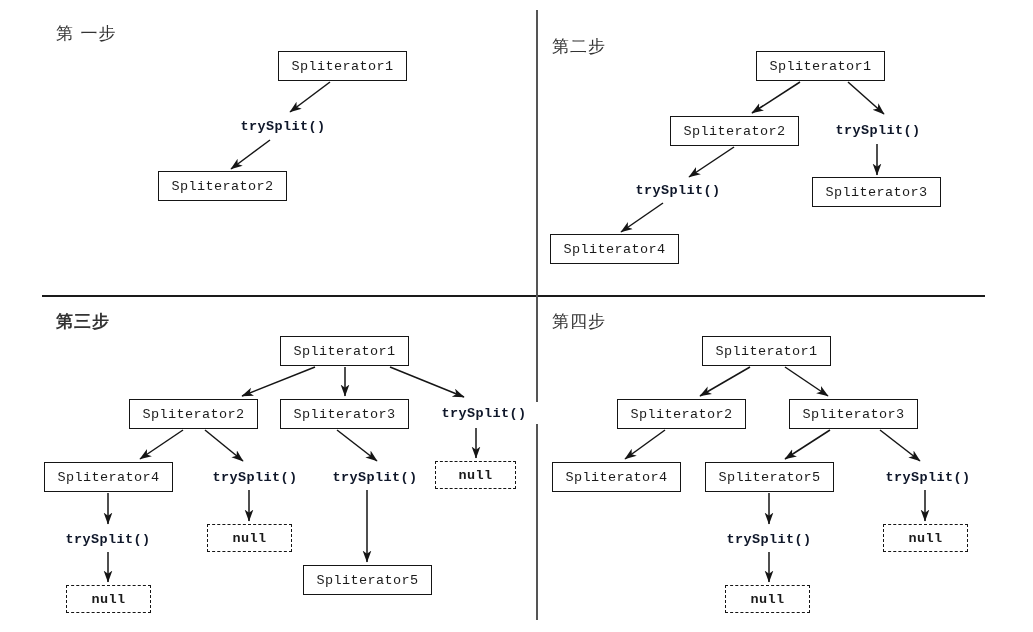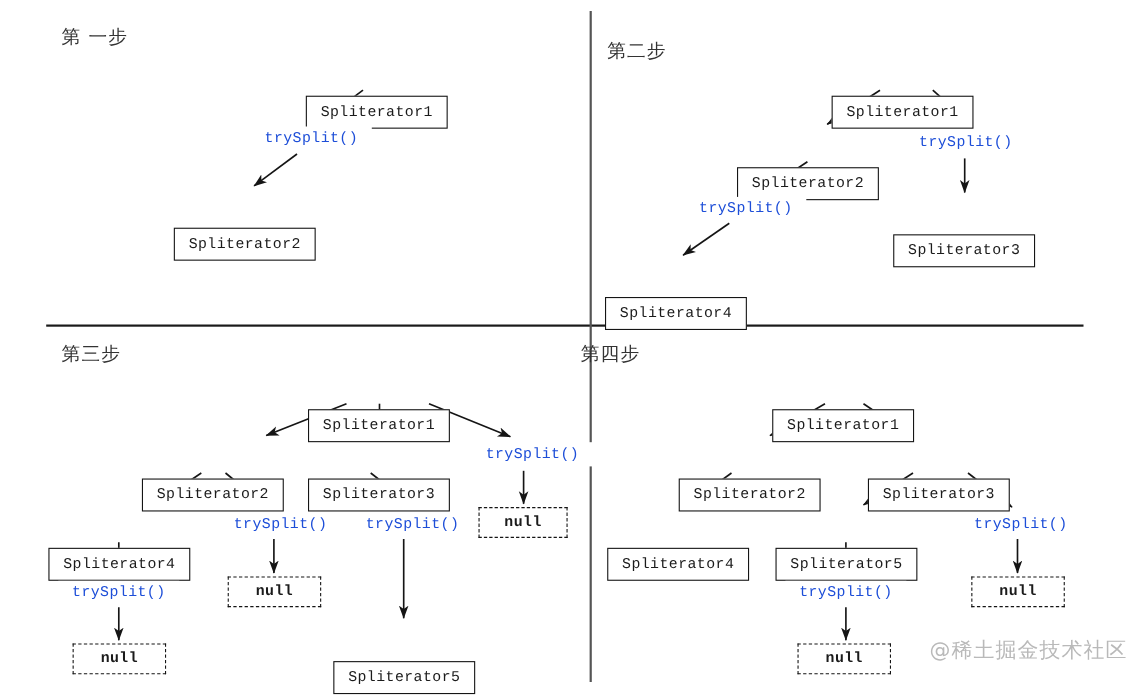--- a/index.html
+++ b/index.html
@@ -50,29 +50,29 @@
     align-items: center;
     justify-content: center;
     font-size: 13.5px;
     letter-spacing: 0.4px;
     color: #1b1b1b;
     background: #ffffff;
     white-space: nowrap;
   }
   .node.boxed {
     border: 1.6px solid #151515;
-    margin-top: 36px;
   }
   .node.dashed {
     border: 1.6px dashed #151515;
     font-weight: bold;
   }
   .node.plain {
     border: none;
-    color: #1d4ed8;
+    color: #0f172a;
+    font-weight: bold;
   }
   
   #arrows {
     position: absolute;
     left: 0;
     top: 0;
     width: 1033px;
     height: 632px;
     pointer-events: none;
   }
@@ -135,40 +135,39 @@
       <div class="node boxed" style="left: 278px; top: 51px; width: 129px; height: 30px;">Spliterator1</div>
       <div class="node plain" style="left: 228px; top: 115px; width: 110px; height: 22px;">trySplit()</div>
       <div class="node boxed" style="left: 158px; top: 171px; width: 129px; height: 30px;">Spliterator2</div>
       <div class="step-title" style="left: 552px; top: 35px;">第二步</div>
       <div class="node boxed" style="left: 756px; top: 51px; width: 129px; height: 30px;">Spliterator1</div>
       <div class="node boxed" style="left: 670px; top: 116px; width: 129px; height: 30px;">Spliterator2</div>
       <div class="node plain" style="left: 823px; top: 119px; width: 110px; height: 22px;">trySplit()</div>
       <div class="node boxed" style="left: 812px; top: 177px; width: 129px; height: 30px;">Spliterator3</div>
       <div class="node plain" style="left: 623px; top: 179px; width: 110px; height: 22px;">trySplit()</div>
       <div class="node boxed" style="left: 550px; top: 234px; width: 129px; height: 30px;">Spliterator4</div>
-      <div class="step-title" style="left: 56px; top: 310px;">第三步</div>
+      <div class="step-title" style="left: 56px; top: 310px; font-weight: bold;">第三步</div>
       <div class="node boxed" style="left: 280px; top: 336px; width: 129px; height: 30px;">Spliterator1</div>
       <div class="node boxed" style="left: 129px; top: 399px; width: 129px; height: 30px;">Spliterator2</div>
       <div class="node boxed" style="left: 280px; top: 399px; width: 129px; height: 30px;">Spliterator3</div>
       <div class="node plain" style="left: 429px; top: 402px; width: 110px; height: 22px;">trySplit()</div>
       <div class="node dashed" style="left: 435px; top: 461px; width: 81px; height: 28px;">null</div>
       <div class="node boxed" style="left: 44px; top: 462px; width: 129px; height: 30px;">Spliterator4</div>
       <div class="node plain" style="left: 200px; top: 466px; width: 110px; height: 22px;">trySplit()</div>
       <div class="node plain" style="left: 320px; top: 466px; width: 110px; height: 22px;">trySplit()</div>
       <div class="node plain" style="left: 53px; top: 528px; width: 110px; height: 22px;">trySplit()</div>
       <div class="node dashed" style="left: 207px; top: 524px; width: 85px; height: 28px;">null</div>
       <div class="node boxed" style="left: 303px; top: 565px; width: 129px; height: 30px;">Spliterator5</div>
       <div class="node dashed" style="left: 66px; top: 585px; width: 85px; height: 28px;">null</div>
-      <div class="step-title" style="left: 528px; top: 310px;">第四步</div>
+      <div class="step-title" style="left: 552px; top: 310px;">第四步</div>
       <div class="node boxed" style="left: 702px; top: 336px; width: 129px; height: 30px;">Spliterator1</div>
       <div class="node boxed" style="left: 617px; top: 399px; width: 129px; height: 30px;">Spliterator2</div>
       <div class="node boxed" style="left: 789px; top: 399px; width: 129px; height: 30px;">Spliterator3</div>
       <div class="node boxed" style="left: 552px; top: 462px; width: 129px; height: 30px;">Spliterator4</div>
       <div class="node boxed" style="left: 705px; top: 462px; width: 129px; height: 30px;">Spliterator5</div>
       <div class="node plain" style="left: 873px; top: 466px; width: 110px; height: 22px;">trySplit()</div>
       <div class="node plain" style="left: 714px; top: 528px; width: 110px; height: 22px;">trySplit()</div>
       <div class="node dashed" style="left: 883px; top: 524px; width: 85px; height: 28px;">null</div>
       <div class="node dashed" style="left: 725px; top: 585px; width: 85px; height: 28px;">null</div>
     </div>
 
-  <div class="watermark" style="left: 845px; top: 578px;">@稀土掘金技术社区</div>
 
 </div>
 
 </body></html>

